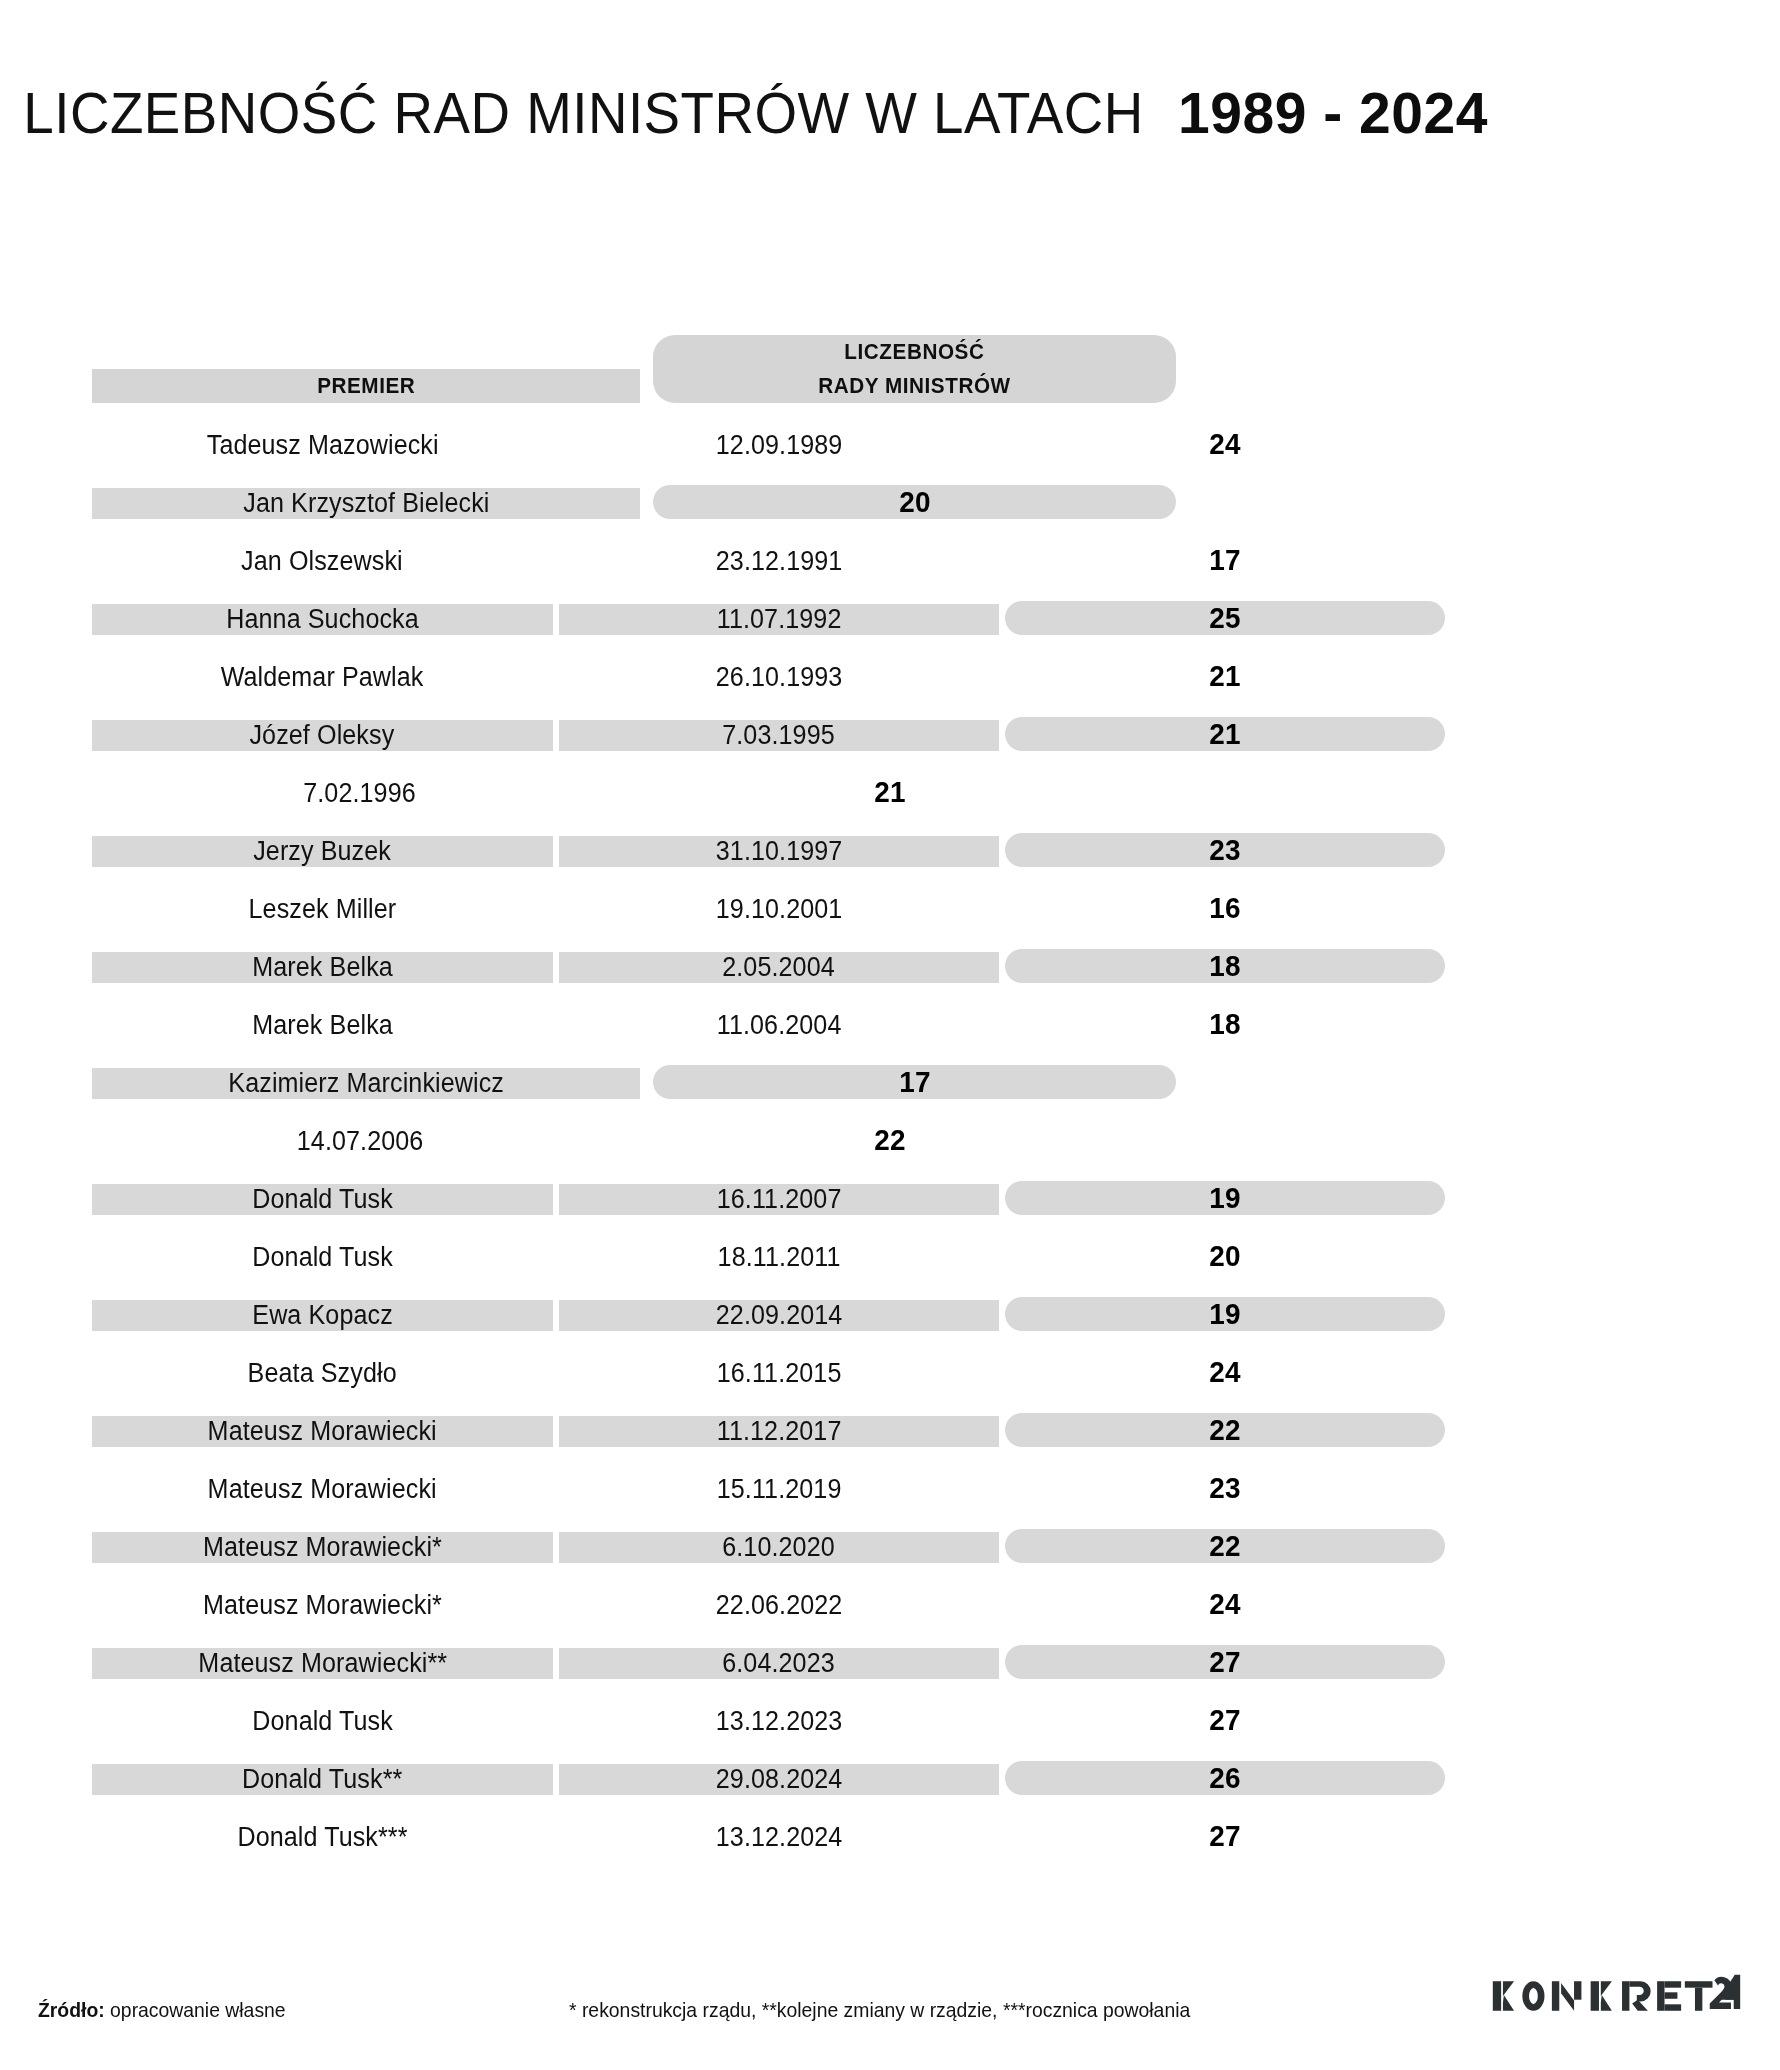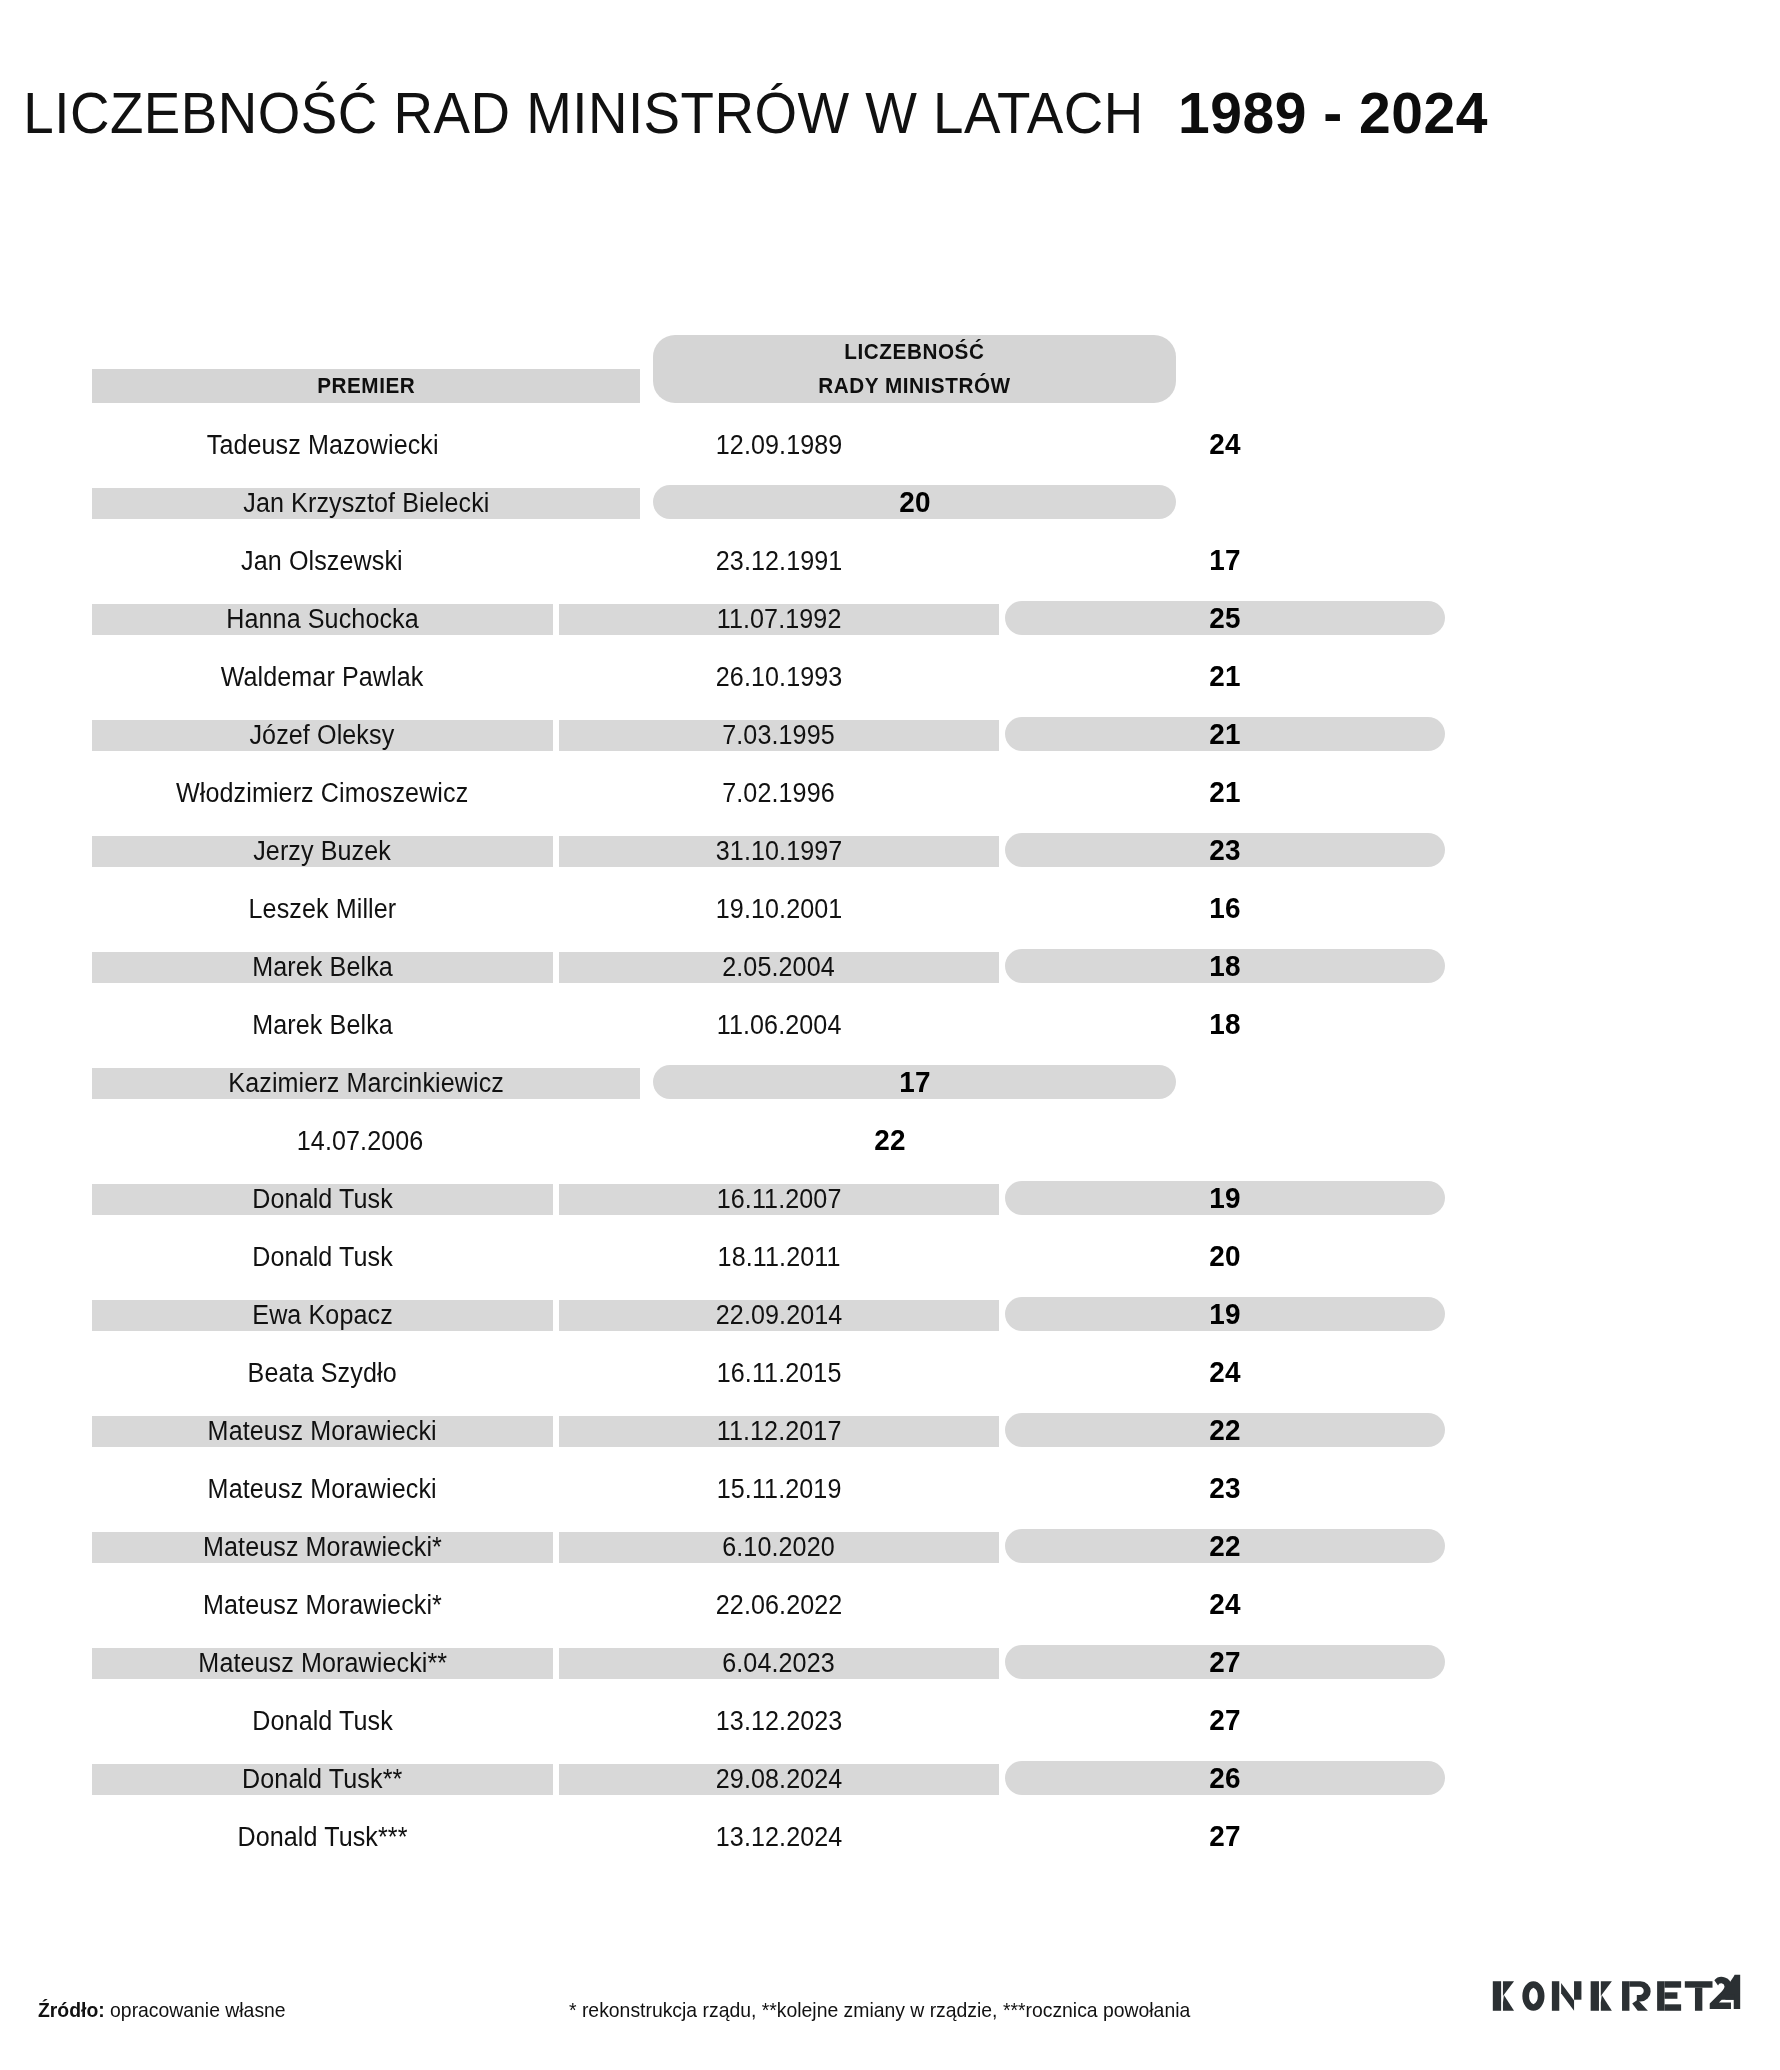--- a/index.html
+++ b/index.html
@@ -249,23 +249,20 @@
         <div class="cell c-gap"></div>
         <div class="cell c-date">
           <span class="cell-date">7.03.1995</span>
         </div>
         <div class="cell c-gap"></div>
         <div class="cell c-count">
           <span class="cell-count">21</span>
         </div>
       </div>
       <div class="t-row band-white">
-        <div class="cell c-premier">
-          <span class="cell-name">Włodzimierz Cimoszewicz</span>
-        </div>
         <div class="cell c-gap"></div>
         <div class="cell c-date">
           <span class="cell-date">7.02.1996</span>
         </div>
         <div class="cell c-gap"></div>
         <div class="cell c-count">
           <span class="cell-count">21</span>
         </div>
       </div>
       <div class="t-row band-gray">

